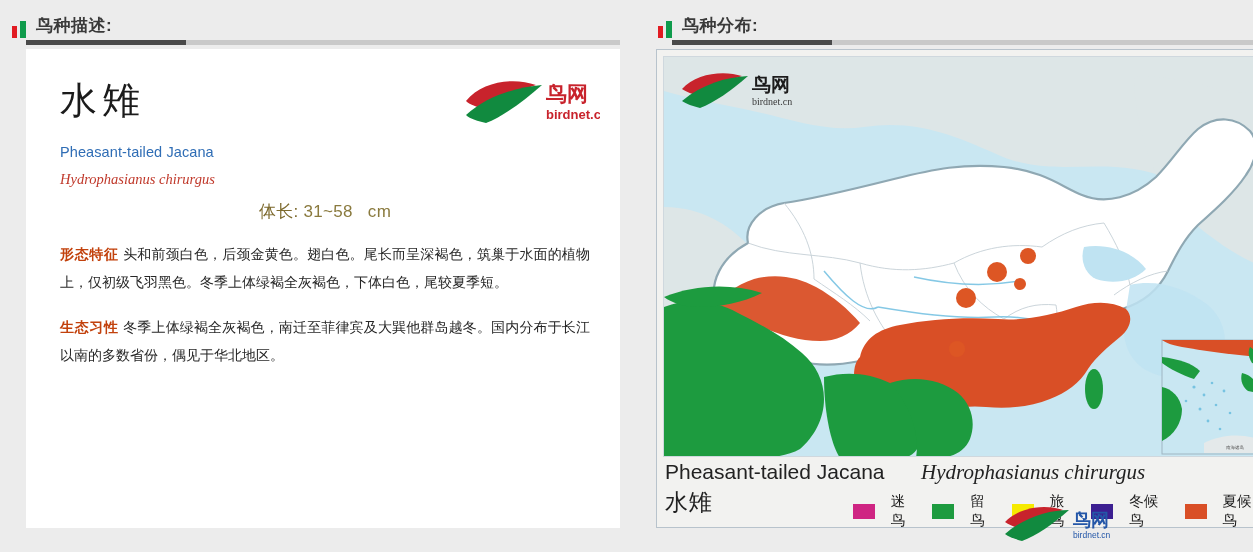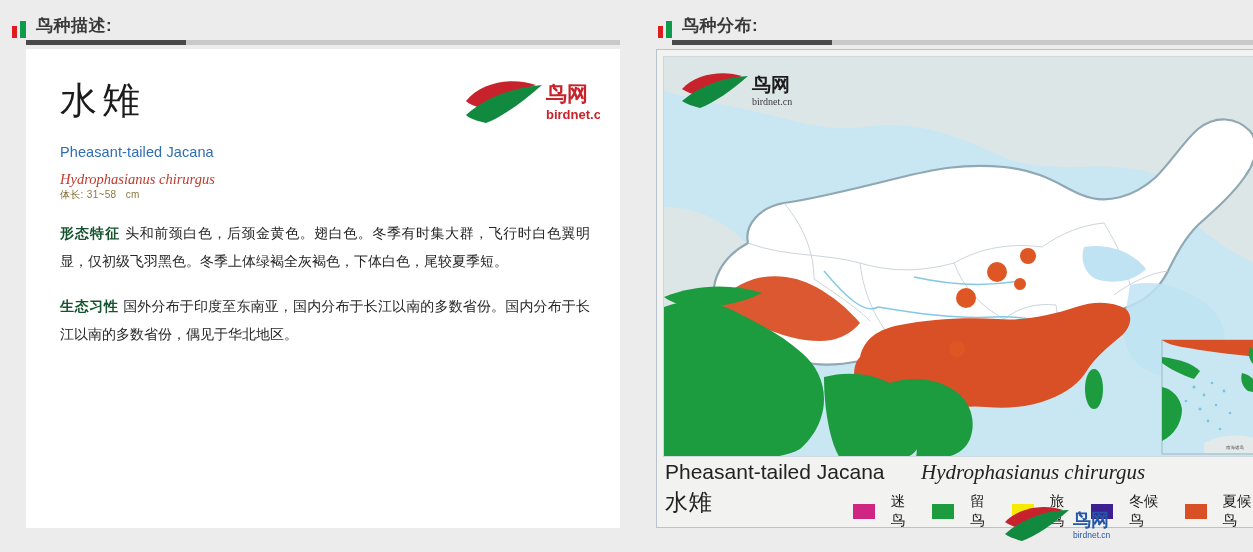--- a/index.html
+++ b/index.html
@@ -41,28 +41,28 @@
     font-family: "DejaVu Sans", sans-serif;
   }
   .sp-name-en {
     font-size: 14.5px; color: #2f6db5; margin-top: 22px; letter-spacing: 0.1px;
   }
   .sp-name-sci {
     font-size: 14.5px; color: #c0392b; font-style: italic; margin-top: 11px;
     font-family: "Liberation Serif", serif;
   }
   .sp-size {
-    font-size: 10px; color: #8a7a3e; letter-spacing: 0.3px;
+    font-size: 17px; color: #8a7a3e; margin-top: 12px; letter-spacing: 0.3px; text-align: center;
   }
   .sp-size .sz-label { color: #7d6a2e; }
   .logo-box { position: absolute; right: 20px; top: 26px; width: 138px; height: 58px; }
 
   .para { margin-top: 17px; font-size: 14px; color: #262626; line-height: 2.0;
           text-align: justify; font-family: "DejaVu Sans", sans-serif; }
-  .para b { font-weight: bold; color: #14532d; letter-spacing: 0.5px; }
+  .para b { font-weight: bold; color: #c2410c; letter-spacing: 0.5px; }
   .para.spaced { letter-spacing: 3.2px; }
   .para.spaced b { letter-spacing: 5px; }
 
   
   #dist-panel { left: 646px; width: 625px; }
   .dist-body {
     position: absolute; left: 10px; top: 49px;
     width: 615px; height: 479px;
     background: #f2f2f0;
     border: 1px solid #b8c3cc;
@@ -122,25 +122,25 @@
         <div class="sp-name-en">Pheasant-tailed Jacana</div>
         <div class="sp-name-sci">Hydrophasianus chirurgus</div>
         <div class="sp-size">
           <span class="sz-label">体长:</span>
           <span>31~58</span>
           &nbsp;&nbsp;<span>cm</span>
         </div>
 
         <p class="para">
           <b>形态特征</b>
-          <span>头和前颈白色，后颈金黄色。翅白色。冬季有时集大群，飞行时白色翼明显，仅初级飞羽黑色。冬季上体绿褐全灰褐色，下体白色，尾较夏季短。</span>
+          <span>头和前颈白色，后颈金黄色。翅白色。尾长而呈深褐色，筑巢于水面的植物上，仅初级飞羽黑色。冬季上体绿褐全灰褐色，下体白色，尾较夏季短。</span>
         </p>
         <p class="para">
           <b>生态习性</b>
-          <span>国外分布于印度至东南亚，国内分布于长江以南的多数省份。国内分布于长江以南的多数省份，偶见于华北地区。</span>
+          <span>冬季上体绿褐全灰褐色，南迁至菲律宾及大巽他群岛越冬。国内分布于长江以南的多数省份，偶见于华北地区。</span>
         </p>
 
       </div>
     </div>
   </section>
 
   <section class="panel" id="dist-panel">
     <div class="panel-head">
       <span class="head-icon">
         <span class="bar-red"></span>

